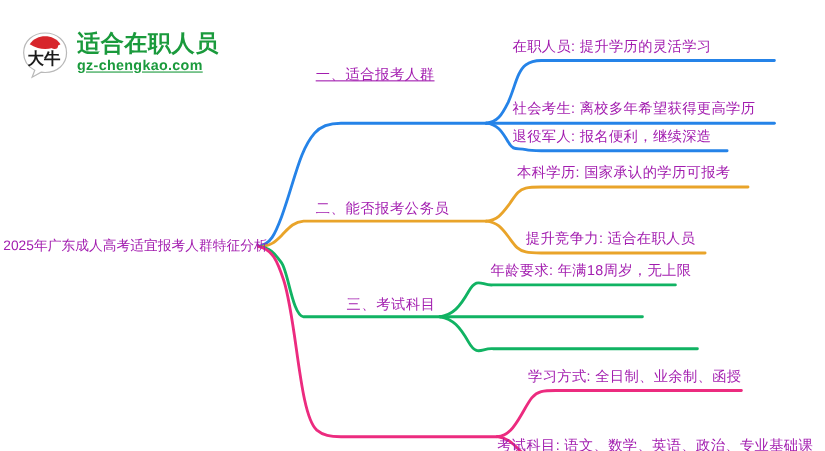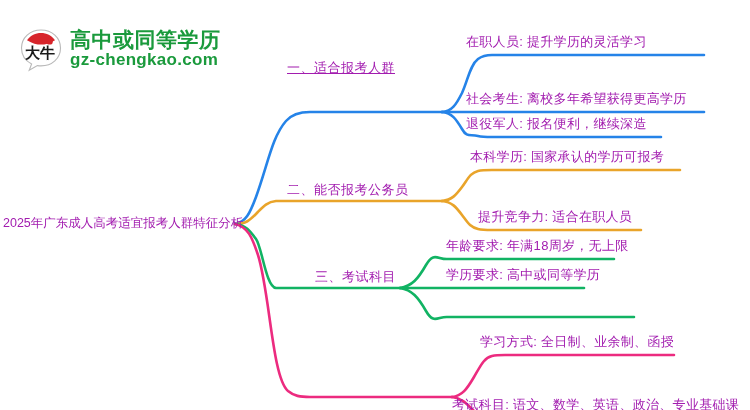--- a/index.html
+++ b/index.html
@@ -41,26 +41,27 @@
   }
   .logo-cn {
     font-size: 21px;
     font-weight: bold;
     color: #1a9a3c;
     letter-spacing: 0.5px;
     line-height: 24px;
     white-space: nowrap;
   }
   .logo-en {
-    font-size: 17px;
+    font-size: 13px;
     font-weight: bold;
     color: #1a9a3c;
     letter-spacing: 0.3px;
     line-height: 15px;
     white-space: nowrap;
+    text-decoration: underline;
   }
   
   #mm-svg {
     position: absolute;
     left: 0;
     top: 0;
     width: 750px;
     height: 410px;
   }
   .node {
@@ -90,21 +91,21 @@
 <div id="canvas">
 
   <div id="logo">
     <svg id="logo-mark" viewBox="0 0 46 46">
       <path d="M23 3 C12 3 3.5 10.5 3.5 21 C3.5 28 7.5 33.8 13.6 36.9 L11.2 43.2 L19.4 38.6 C20.6 38.8 21.8 38.9 23 38.9 C34 38.9 42.5 31.4 42.5 21 C42.5 10.5 34 3 23 3 Z" fill="#ffffff" stroke="#b9b9b9" stroke-width="1.1"></path>
       <path d="M9.0 13.2 C12.6 8.2 17.4 6.0 23 6.0 C28.6 6.0 33.4 8.2 37.0 13.2 C31.5 16.4 27.4 17.6 23 17.6 C18.6 17.6 14.5 16.4 9.0 13.2 Z" fill="#d7252b"></path>
       <ellipse cx="31.6" cy="14.4" rx="3.2" ry="3.2" fill="#d7252b"></ellipse>
       <text x="22" y="31" font-family="'Liberation Serif', serif" font-size="15" font-weight="bold" fill="#1b1b1b" text-anchor="middle">大牛</text>
     </svg>
     <div id="logo-text-wrap">
-      <div class="logo-cn">高中或同等学历</div>
+      <div class="logo-cn">适合在职人员</div>
       <div class="logo-en">gz-chengkao.com</div>
     </div>
   </div>
 
   <svg id="mm-svg" viewBox="0 0 750 410">
     <g fill="none" stroke-linecap="round" stroke-linejoin="round">
 
       <path d="M235,207 C246,205 250,196 256,180 C268,147 272,120 286,104 C292,97 300,95 310,95 L442,95" stroke="#2583e8" stroke-width="2.6"></path>
       <path d="M442,95 C452,94 456,88 462,76 C468,63 470,48 478,42 C482,39 487,38 492,38 L704,38" stroke="#2583e8" stroke-width="2.6"></path>
       <path d="M442,95 L704,95" stroke="#2583e8" stroke-width="2.6"></path>
@@ -132,18 +133,17 @@
   <div class="node branch-label" style="left:315px; top:253px;">三、考试科目</div>
 
   <div class="node leaf-label" style="left:466px; top:18px;">在职人员: 提升学历的灵活学习</div>
   <div class="node leaf-label" style="left:466px; top:75px;">社会考生: 离校多年希望获得更高学历</div>
   <div class="node leaf-label" style="left:466px; top:100px;">退役军人: 报名便利，继续深造</div>
 
   <div class="node leaf-label" style="left:470px; top:133px;">本科学历: 国家承认的学历可报考</div>
   <div class="node leaf-label" style="left:478px; top:193px;">提升竞争力: 适合在职人员</div>
 
   <div class="node leaf-label" style="left:446px; top:222px;">年龄要求: 年满18周岁，无上限</div>
-  <div class="node leaf-label" style="left:446px; top:251px;">学历要求: 高中或同等学历</div>
 
   <div class="node leaf-label" style="left:480px; top:318px;">学习方式: 全日制、业余制、函授</div>
   <div class="node leaf-label" style="left:452px; top:381px;">考试科目: 语文、数学、英语、政治、专业基础课</div>
 
 </div>
 
 </body></html>

